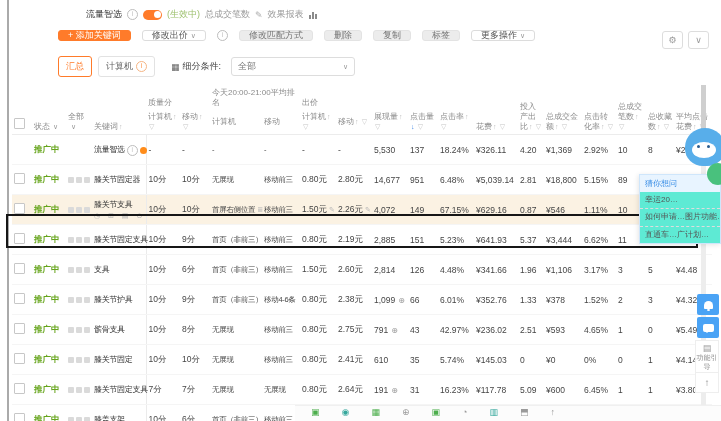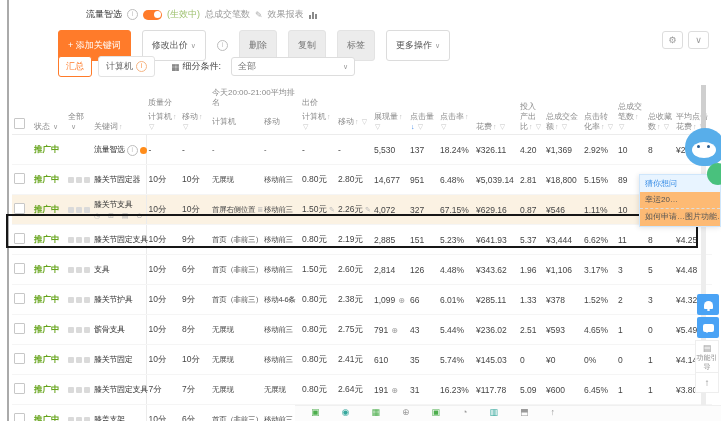--- a/index.html
+++ b/index.html
@@ -21,21 +21,21 @@
   .dim-green{color:#9bbf6a;}
   .grey-link{color:#999;}
   .green-tip{color:#52c41a;}
   .pencil-glyph{color:#aaa;font-size:9px;}
   .bars{display:inline-flex;gap:1px;align-items:flex-end;height:8px;}
   .bars i{display:block;width:2px;background:#8b8b8b;}
   .bars i:nth-child(1){height:4px}.bars i:nth-child(2){height:7px}.bars i:nth-child(3){height:5px}
 
   
   .toolbar{position:absolute;top:30px;left:58px;display:flex;align-items:center;gap:11px;font-size:9px;}
-  .btn{padding:10px 9px;border-radius:3px;line-height:1;white-space:nowrap;}
+  .btn{padding:0 9px;border-radius:3px;line-height:1;white-space:nowrap;}
   .btn.primary{background:#ff7b2a;color:#fff;border:1px solid #ff7b2a;}
   .btn.outline{background:#fff;border:1px solid #dcdcdc;color:#555;}
   .btn.greyfill{background:#ececec;border:1px solid #e3e3e3;color:#777;}
   .caret{font-size:7px;color:#999;margin-left:3px;}
   .mini-group{position:absolute;top:31px;left:662px;display:flex;gap:5px;}
   .mini{width:19px;height:16px;border:1px solid #ddd;border-radius:3px;background:#fff;color:#999;
         display:flex;align-items:center;justify-content:center;font-size:9px;}
 
   
   .tabs{position:absolute;top:56px;left:58px;display:flex;align-items:center;gap:6px;font-size:9px;}
@@ -86,21 +86,21 @@
   .vscroll .thumb{width:5px;height:70px;background:#cfcfcf;}
 
   
   .mascot{position:absolute;right:-4px;top:128px;width:40px;height:38px;z-index:11;}
   .mascot .body{position:absolute;inset:0;background:#58aeea;border-radius:50% 50% 45% 45%;}
   .mascot .face{position:absolute;left:7px;top:14px;width:24px;height:16px;background:#fff;border-radius:50%;}
   .mascot .eye{position:absolute;top:17px;width:3px;height:3px;border-radius:50%;background:#2a5d8f;}
   .mascot .eye.l{left:12px}.mascot .eye.r{left:22px}
   .green-ball{position:absolute;right:-8px;top:163px;width:22px;height:22px;border-radius:50%;
               background:#49c17d;z-index:12;}
-  .help{position:absolute;right:0;top:174px;width:80px;background:#fdba74;border:1px solid #cfe6fb;
+  .help{position:absolute;right:0;top:174px;width:80px;background:#5eead4;border:1px solid #cfe6fb;
         box-shadow:-1px 1px 5px rgba(0,0,0,.10);font-size:8px;z-index:10;}
   .help-title{background:#e8f4ff;color:#3a8ee6;padding:3px 5px;}
   .help-item{padding:3px 5px;border-bottom:1px dashed #ddd;color:#555;line-height:1.3;
              overflow:hidden;white-space:nowrap;}
   .help-item:last-child{border-bottom:none;}
   .sq{position:absolute;right:2px;width:22px;height:21px;background:#4aa3f5;border-radius:2px;
       display:flex;align-items:center;justify-content:center;z-index:11;}
   .sq.bell{top:294px;}
   .sq.chat{top:317px;}
   .bell-ic{width:9px;height:8px;background:#fff;border-radius:5px 5px 1px 1px;position:relative;}
@@ -140,20 +140,21 @@
         <i></i>
         <i></i>
         <i></i>
       </span>
   </div>
 
   <div class="toolbar">
     <span class="btn primary">+ 添加关键词</span>
     <span class="btn outline"><span>修改出价</span><span class="caret">∨</span></span>
     <i class="info-i">i</i>
+    <span class="btn greyfill">修改匹配方式</span>
     <span class="btn greyfill">删除</span>
     <span class="btn greyfill">复制</span>
     <span class="btn greyfill">标签</span>
     <span class="btn outline"><span>更多操作</span><span class="caret">∨</span></span>
   </div>
   <div class="mini-group">
     <span class="mini">⚙</span>
     <span class="mini">∨</span>
   </div>
 
@@ -288,21 +289,21 @@
           <div><span class="c-kwtext">膝关节支具</span></div>
           <div class="actions">◷ ⊞ ▤ ⊖</div>
         </td>
         <td>10分</td>
         <td>10分</td>
         <td class="c-rank"><span>首屏右侧位置</span><span class="rk-icon">≣</span></td>
         <td class="c-rank">移动前三</td>
         <td><span>1.50元</span><span class="pencil">✎</span></td>
         <td><span>2.26元</span><span class="pencil">✎</span></td>
         <td><span>4,072</span></td>
-        <td>327</td>
+        <td>149</td>
         <td>67.15%</td>
         <td>¥629.16</td>
         <td>0.87</td>
         <td>¥546</td>
         <td>1.11%</td>
         <td>10</td>
         <td>12</td>
         <td>¥3.48</td>
       </tr>
         <tr class="kw-divider">
@@ -340,21 +341,21 @@
         </td>
         <td>10分</td>
         <td>6分</td>
         <td class="c-rank"><span>首页（非前三）</span></td>
         <td class="c-rank">移动前三</td>
         <td><span>1.50元</span></td>
         <td><span>2.60元</span></td>
         <td><span>2,814</span></td>
         <td>126</td>
         <td>4.48%</td>
-        <td>¥343.62</td>
+        <td>¥341.66</td>
         <td>1.96</td>
         <td>¥1,106</td>
         <td>3.17%</td>
         <td>3</td>
         <td>5</td>
         <td>¥4.48</td>
       </tr>
         <tr class="kw-divider impr-icon">
         <td><span class="chk"></span></td>
         <td><span class="status">推广中</span></td>
@@ -365,21 +366,21 @@
         </td>
         <td>10分</td>
         <td>9分</td>
         <td class="c-rank"><span>首页（非前三）</span></td>
         <td class="c-rank">移动4-6条</td>
         <td><span>0.80元</span></td>
         <td><span>2.38元</span></td>
         <td><span>1,099</span><span class="impr-i">⊕</span></td>
         <td>66</td>
         <td>6.01%</td>
-        <td>¥285.11</td>
+        <td>¥352.76</td>
         <td>1.33</td>
         <td>¥378</td>
         <td>1.52%</td>
         <td>2</td>
         <td>3</td>
         <td>¥4.32</td>
       </tr>
         <tr class="kw-divider impr-icon">
         <td><span class="chk"></span></td>
         <td><span class="status">推广中</span></td>
@@ -389,21 +390,21 @@
 
         </td>
         <td>10分</td>
         <td>8分</td>
         <td class="c-rank"><span>无展现</span></td>
         <td class="c-rank">移动前三</td>
         <td><span>0.80元</span></td>
         <td><span>2.75元</span></td>
         <td><span>791</span><span class="impr-i">⊕</span></td>
         <td>43</td>
-        <td>5.44%</td>
+        <td>42.97%</td>
         <td>¥236.02</td>
         <td>2.51</td>
         <td>¥593</td>
         <td>4.65%</td>
         <td>1</td>
         <td>0</td>
         <td>¥5.49</td>
       </tr>
         <tr class="kw-divider">
         <td><span class="chk"></span></td>
@@ -494,20 +495,21 @@
       <div class="eye l"></div>
       <div class="eye r"></div>
   </div>
   <div class="green-ball"></div>
   <div class="help">
     <div class="help-title">猜你想问</div>
     <div>
 
     <div class="help-item">幸运20…</div>
         <div class="help-item">如何申请…图片功能…</div>
+        <div class="help-item">直通车…广计划…</div>
       </div>
   </div>
   <div class="sq bell">
       <span class="bell-ic"></span>
     </div>
   <div class="sq chat">
       <span class="chat-ic"></span>
     </div>
   <div class="side-white">
     <div class="book">▤</div>

